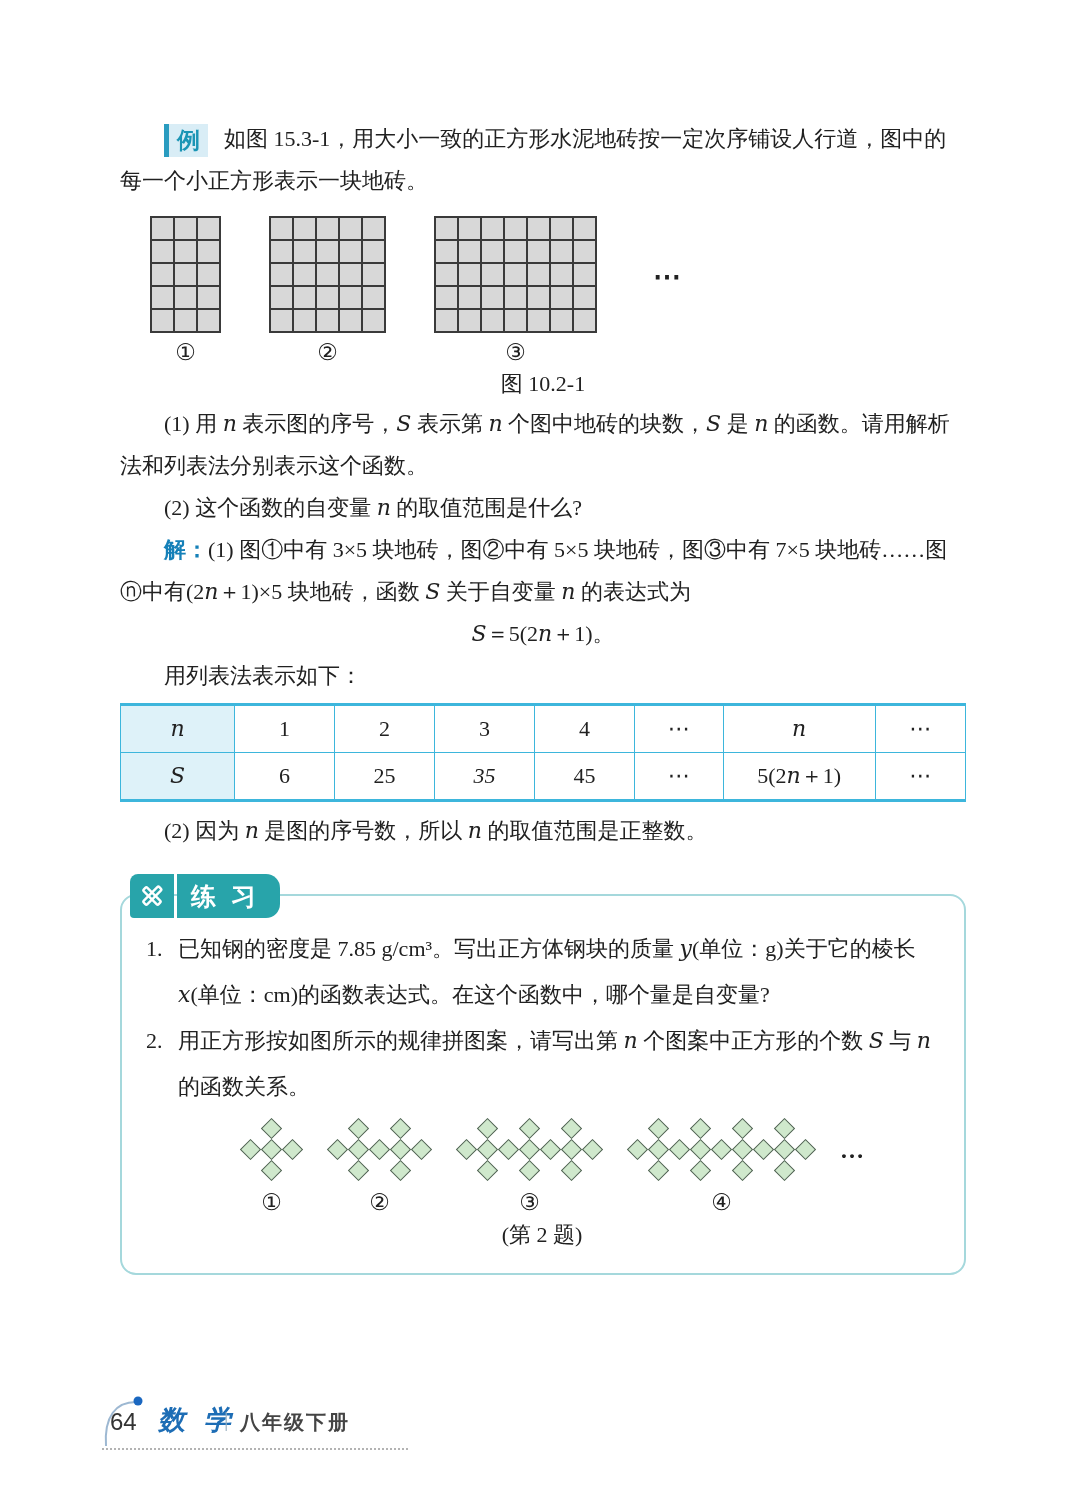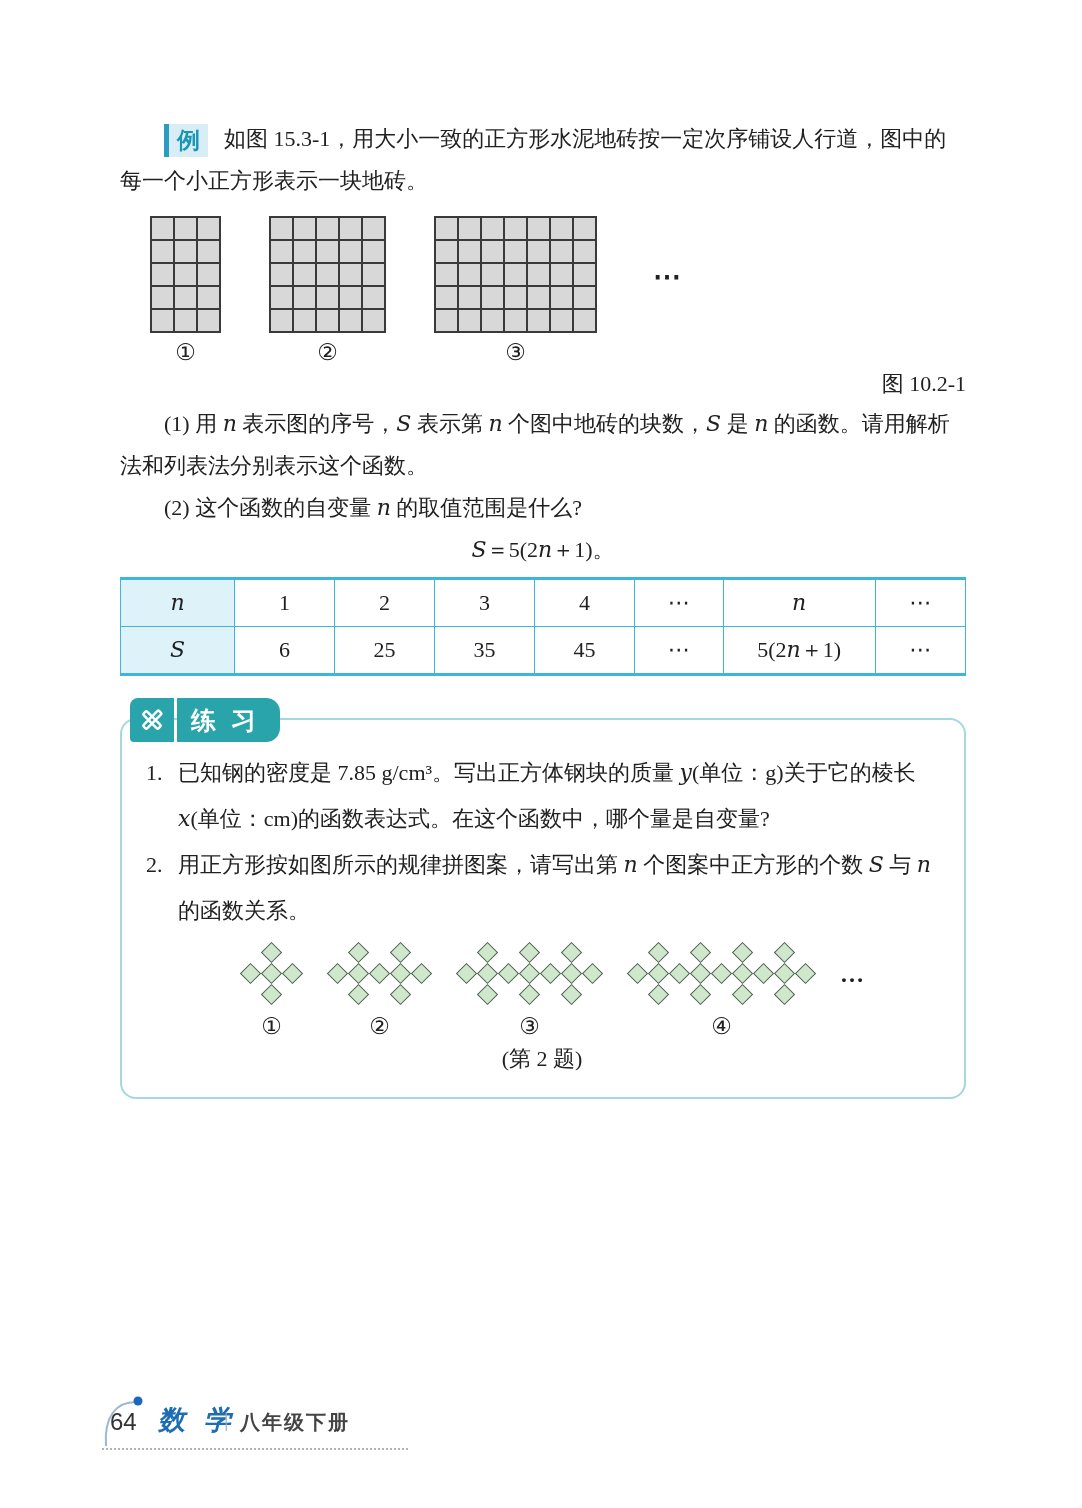--- a/index.html
+++ b/index.html
@@ -22,21 +22,21 @@
     margin-right:16px;vertical-align:-2px;font-size:23px;
   }
 
   
   .figure-row{display:flex;align-items:center;gap:48px;margin:14px 0 0 30px}
   .grid-unit{display:flex;flex-direction:column;align-items:center;gap:8px}
   .tile-grid{display:grid;border:1px solid #3a3a3a}
   .tile{width:23px;height:23px;background:#d8d8d8;border:1px solid #3a3a3a;box-sizing:border-box}
   .grid-label{font-size:23px;line-height:24px}
   .figure-dots{font-size:28px;font-weight:bold;letter-spacing:3px;line-height:24px;margin-left:8px;align-self:center;transform:translateY(-14px)}
-  .figure-caption{text-align:right;line-height:30px;margin:4px 0 4px}
+  .figure-caption{text-align:center;line-height:30px;margin:4px 0 4px}
 
   
   .sol-label{color:#1580b8;font-weight:bold}
 
   
   .data-table{border-collapse:collapse;width:100%;margin:6px 0 0;text-align:center;
     border-top:3px solid #3db6dc;border-bottom:3px solid #3db6dc}
   .data-table td{border:1px solid #3db6dc;height:44px;font-size:22px;line-height:24px}
   .data-table td.hdr{background:#def2f9}
 
@@ -177,47 +177,52 @@
         </div>
         <div class="grid-label">③</div>
       </div>
       <span class="figure-dots">⋯</span>
   </div>
   <div class="figure-caption">图 10.2-1</div>
 
   <p class="para">(1) 用 <i>n</i> 表示图的序号，<i>S</i> 表示第 <i>n</i> 个图中地砖的块数，<i>S</i> 是 <i>n</i> 的函数。请用解析法和列表法分别表示这个函数。</p>
   <p class="para">(2) 这个函数的自变量 <i>n</i> 的取值范围是什么?</p>
 
+  <p class="para">
+    <span class="sol-label">解：</span><span>(1) 图①中有 3×5 块地砖，图②中有 5×5 块地砖，图③中有 7×5 块地砖……图ⓝ中有(2<i>n</i>＋1)×5 块地砖，函数 <i>S</i> 关于自变量 <i>n</i> 的表达式为</span>
+  </p>
   <p class="para center"><i>S</i>＝5(2<i>n</i>＋1)。</p>
+  <p class="para">用列表法表示如下：</p>
 
   <table class="data-table">
     <tbody>
         <tr>
           <td class="hdr" style="width: 115px;"><i>n</i></td>
           <td style="width: 100px;">1</td>
           <td style="width: 100px;">2</td>
           <td style="width: 100px;">3</td>
           <td style="width: 100px;">4</td>
           <td style="width: 88px;">⋯</td>
           <td style="width: 153px;"><i>n</i></td>
           <td style="width: 90px;">⋯</td>
         </tr>
         <tr>
           <td class="hdr" style="width: 115px;"><i>S</i></td>
           <td style="width: 100px;">6</td>
           <td style="width: 100px;">25</td>
-          <td style="width: 100px;">35</td>
+          <td style="width: 100px; font-style: italic;">35</td>
           <td style="width: 100px;">45</td>
           <td style="width: 88px;">⋯</td>
           <td style="width: 153px;">5(2<i>n</i>＋1)</td>
           <td style="width: 90px;">⋯</td>
         </tr>
       </tbody>
   </table>
 
+  <p class="para" style="margin-top:8px">(2) 因为 <i>n</i> 是图的序号数，所以 <i>n</i> 的取值范围是正整数。</p>
 
   <div class="practice-box">
     <div class="practice-badge">
       <span class="practice-badge-icon">
         <svg width="26" height="26" viewBox="0 0 26 26">
             <g stroke="#ffffff" fill="none" stroke-width="2.4">
               <rect x="10.5" y="1.5" width="5" height="22" rx="1.5" transform="rotate(45 13 13)"></rect>
               <rect x="10.5" y="2.5" width="5" height="21" rx="1.5" transform="rotate(-45 13 13)"></rect>
             </g>
           </svg>

